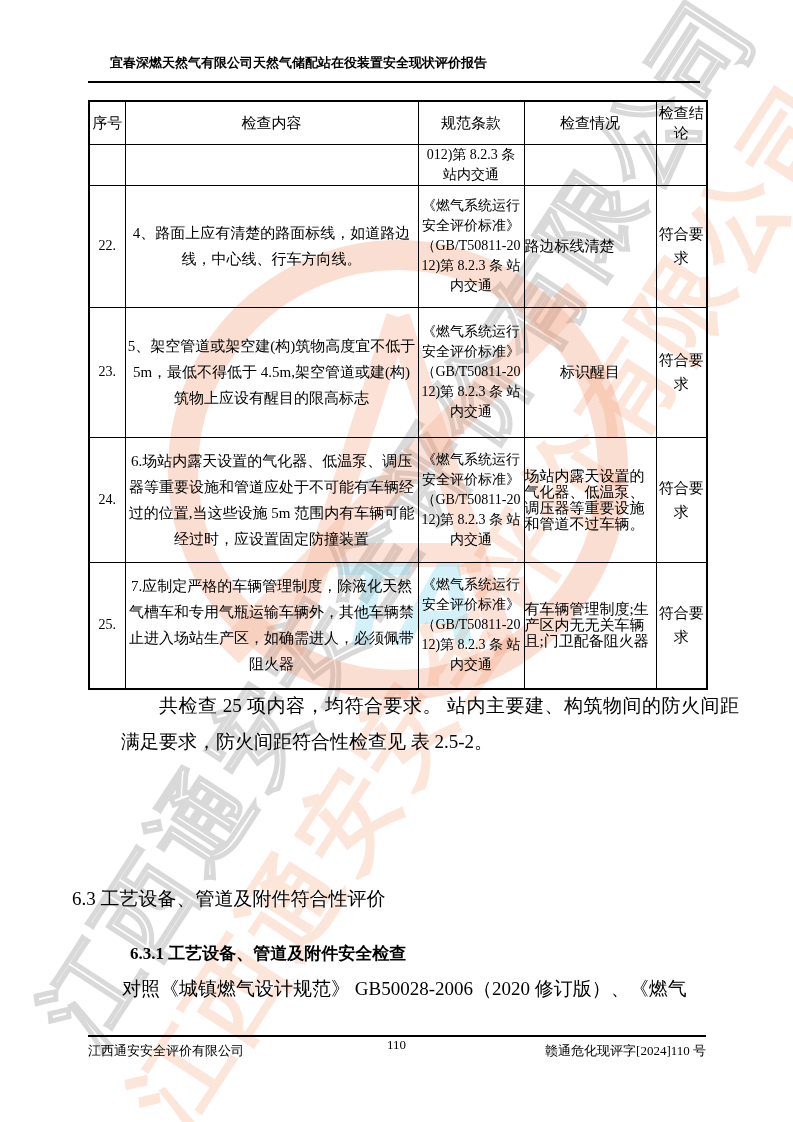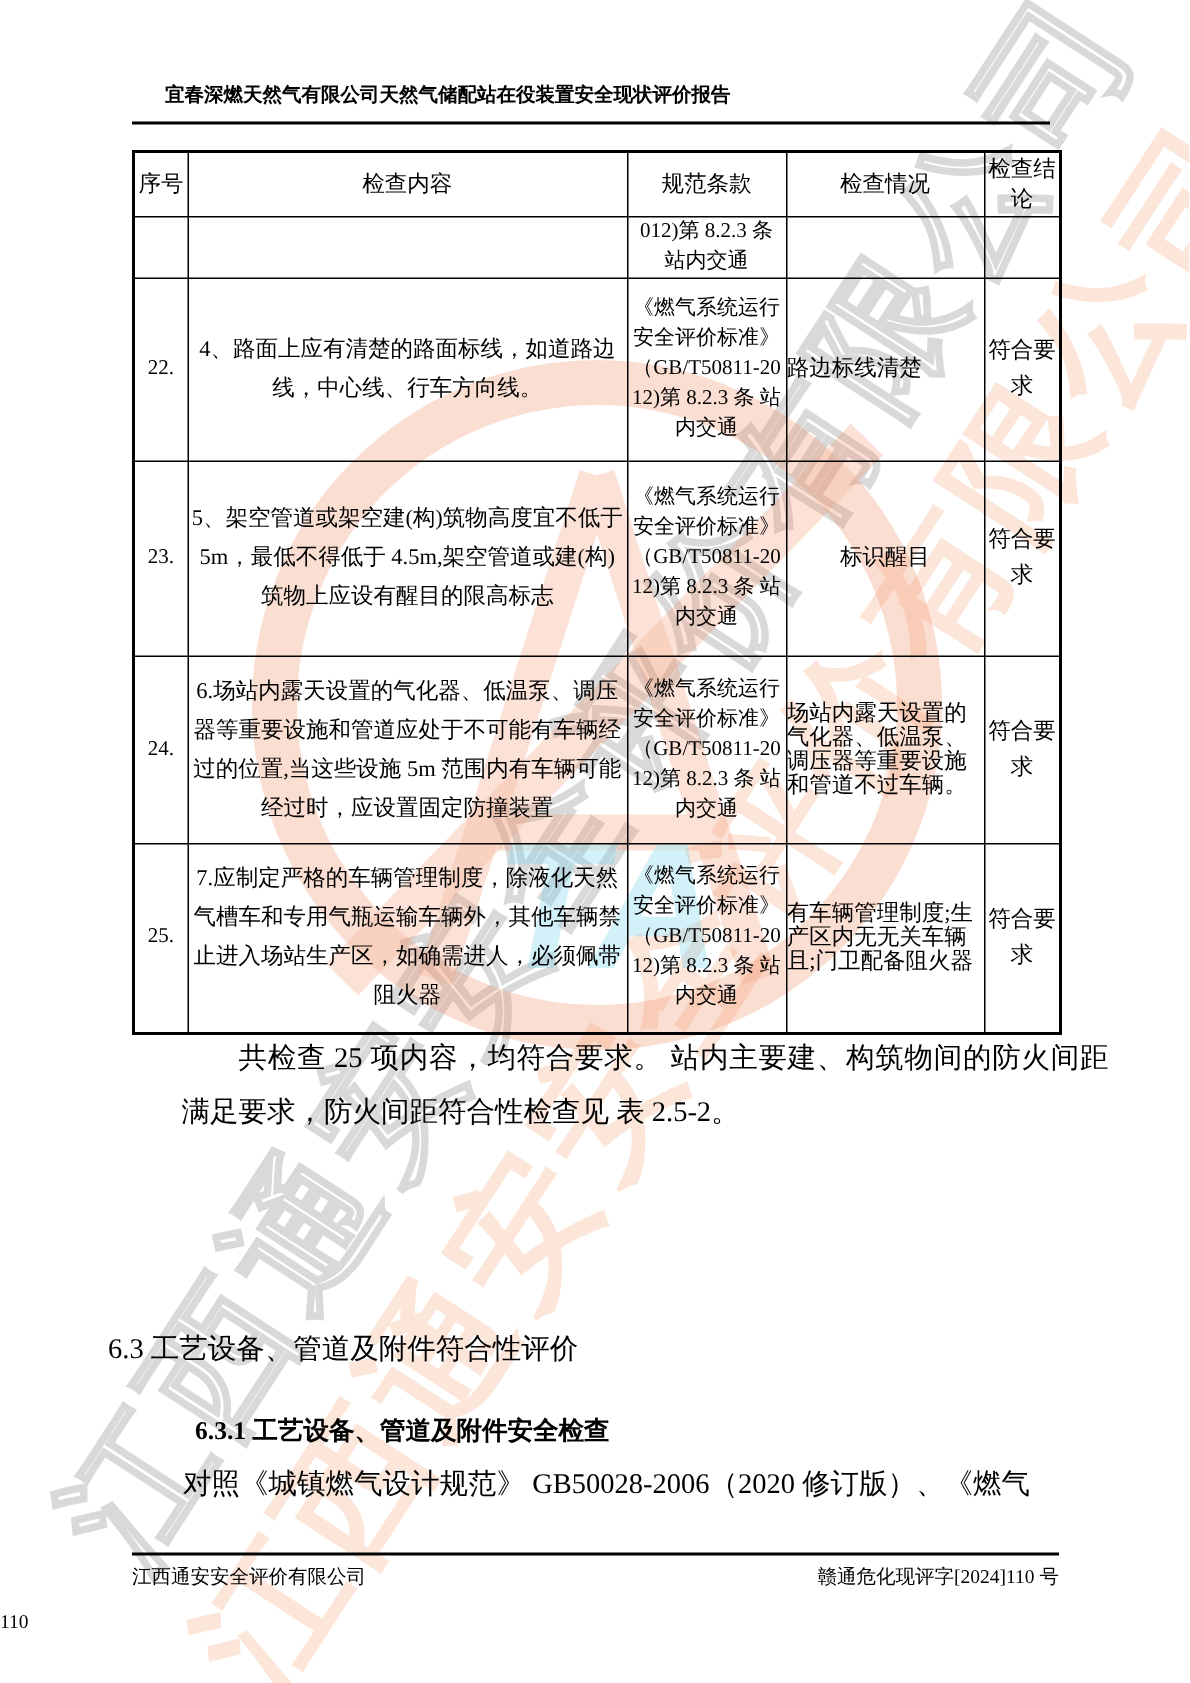--- a/index.html
+++ b/index.html
@@ -32,21 +32,21 @@
     left:256px;top:714px;
     font-size:56px;font-weight:bold;letter-spacing:3px;
     color:rgba(205,42,45,0.78);
   }
   #wm-logo{left:150px;top:225px;opacity:0.55;}
   
   #header-title{position:absolute;left:110px;top:54px;font-size:13px;font-weight:bold;}
   #header-rule{position:absolute;left:88px;top:81px;width:612px;height:2px;background:#000;}
   #footer-rule{position:absolute;left:88px;top:1035px;width:618px;height:2px;background:#000;}
   #footer-left{position:absolute;left:88px;top:1042px;font-size:13px;}
-  #footer-page{position:absolute;left:0;top:1037px;width:793px;font-size:13px;margin-top:36px;}
+  #footer-page{position:absolute;left:0;top:1037px;width:793px;text-align:center;font-size:13px;}
   #footer-right{position:absolute;left:400px;top:1042px;width:306px;text-align:right;font-size:13px;}
   
   #checks-table{
     position:absolute;left:88px;top:100px;width:618px;
     border-collapse:collapse;table-layout:fixed;
     background:transparent;
     padding-left:34px;
   }
   #checks-table td,#checks-table th{
     border:1px solid #000;

